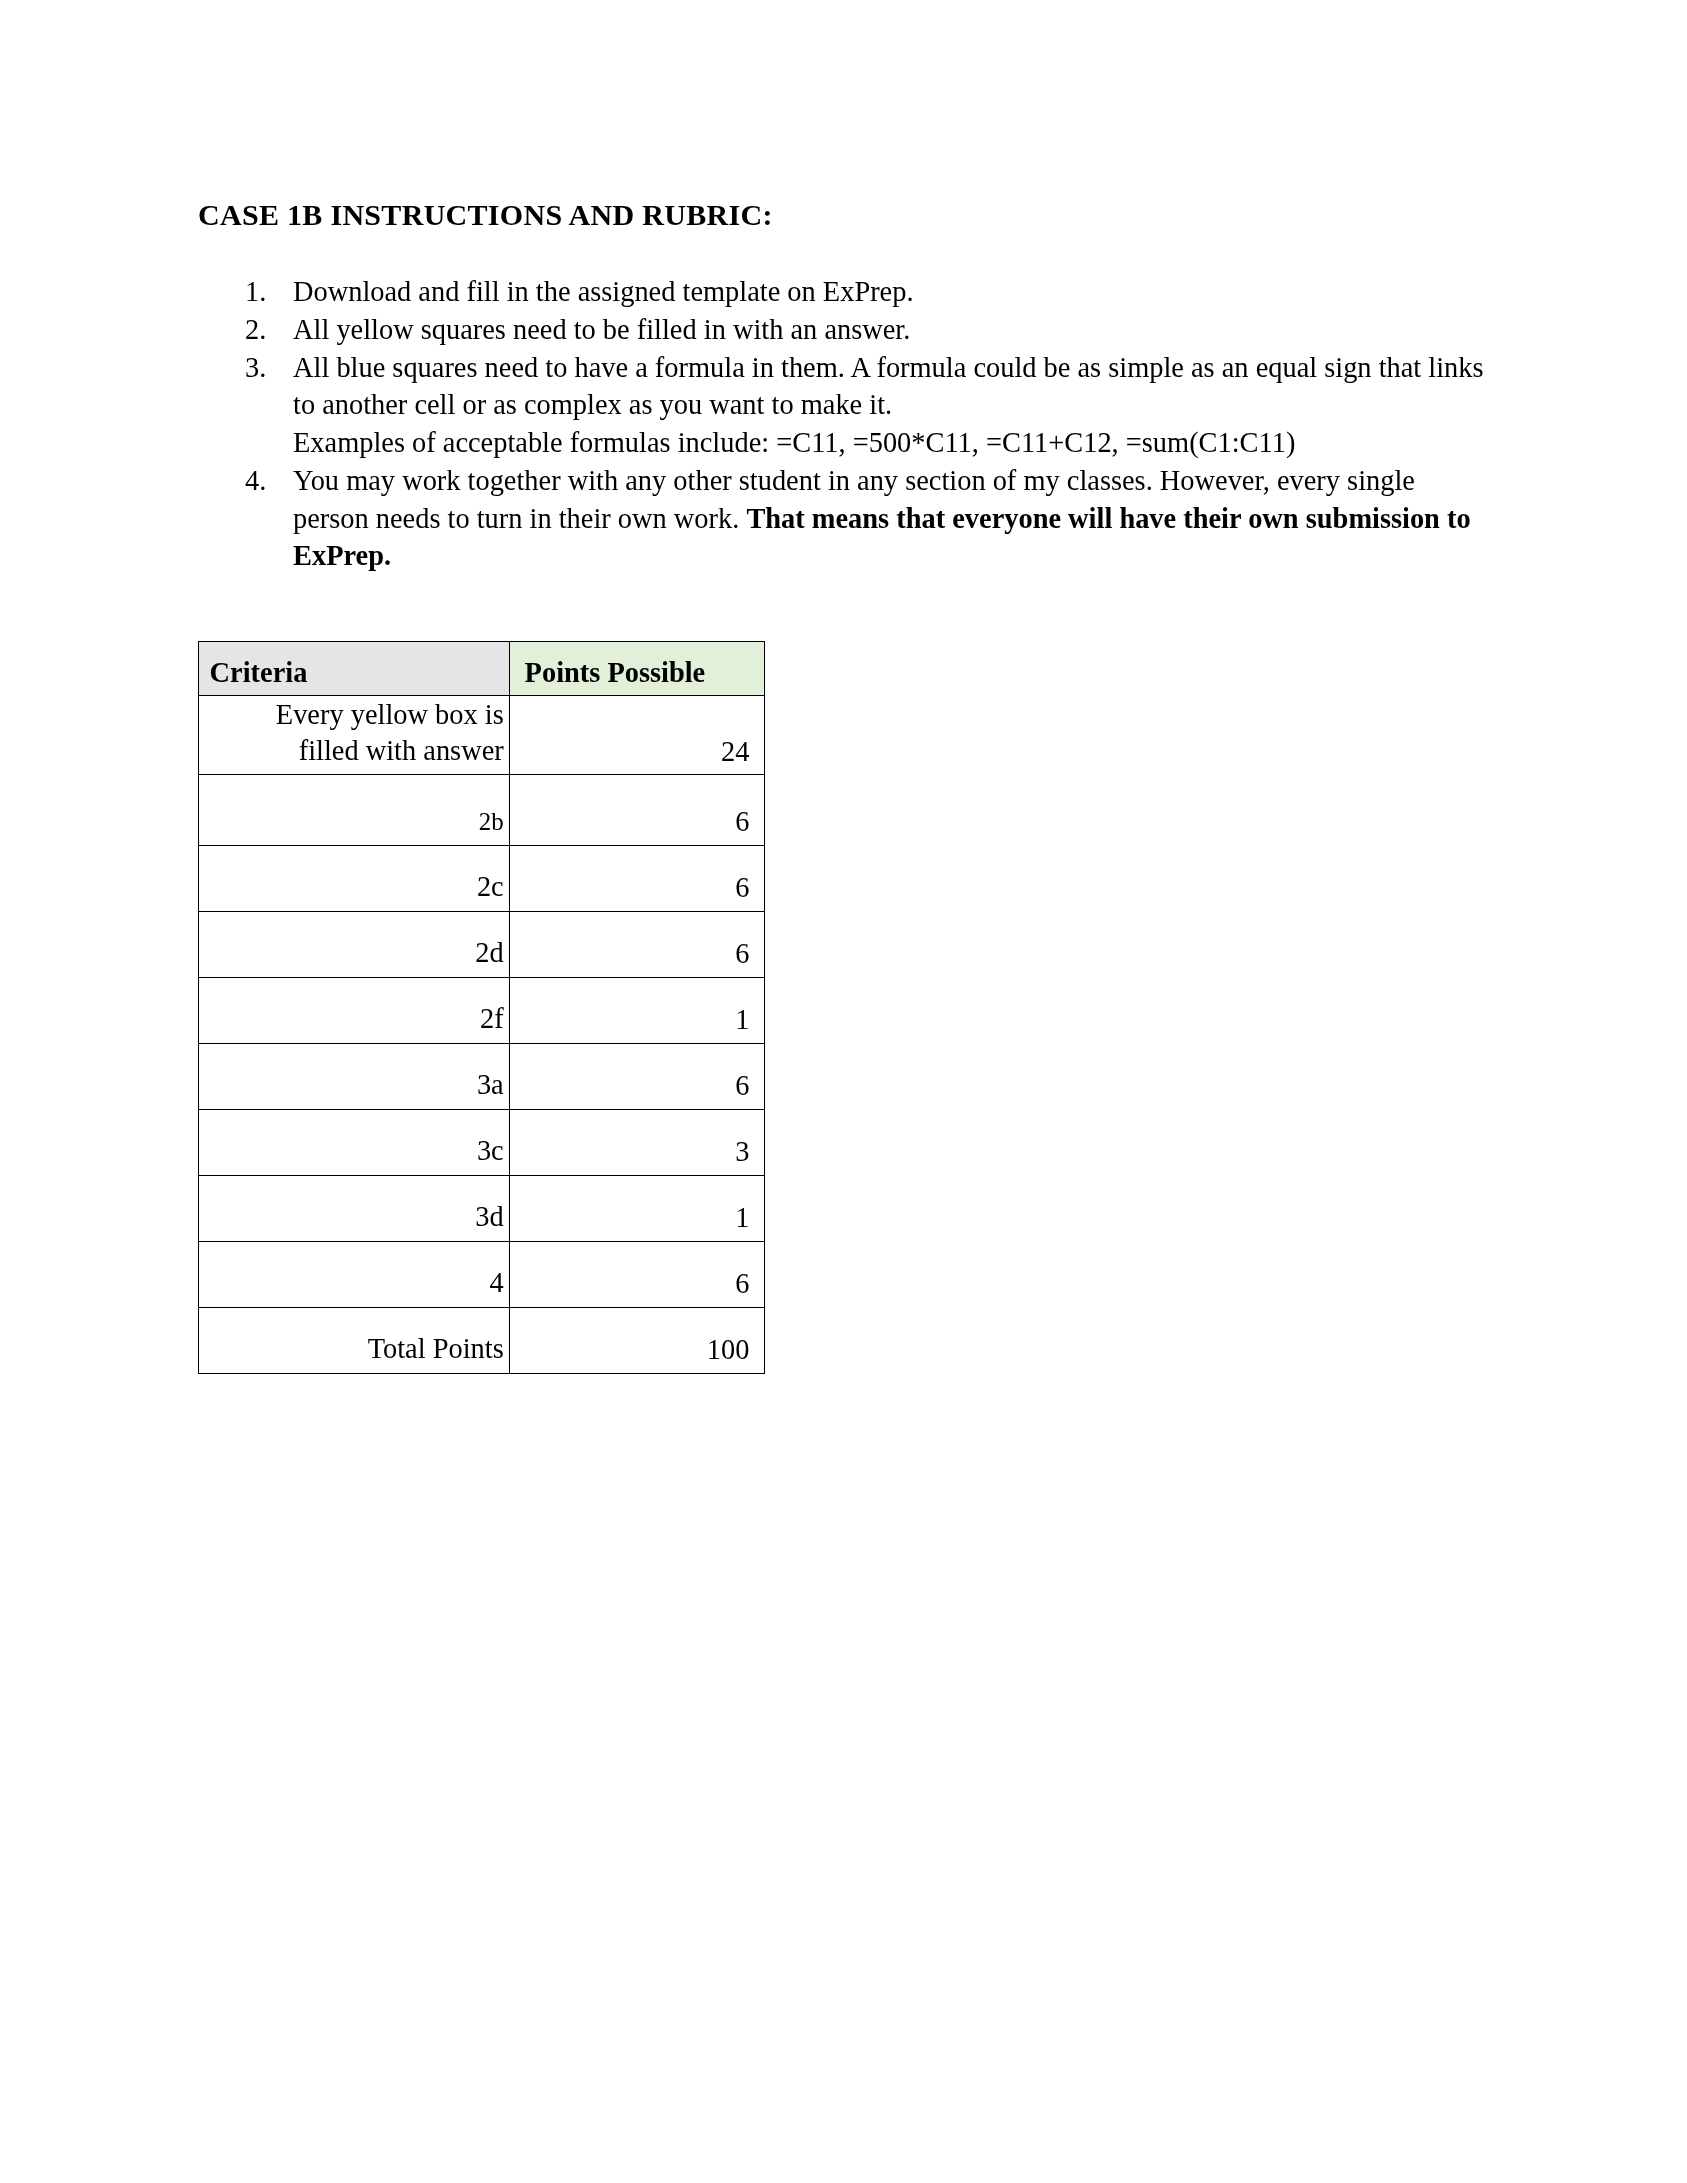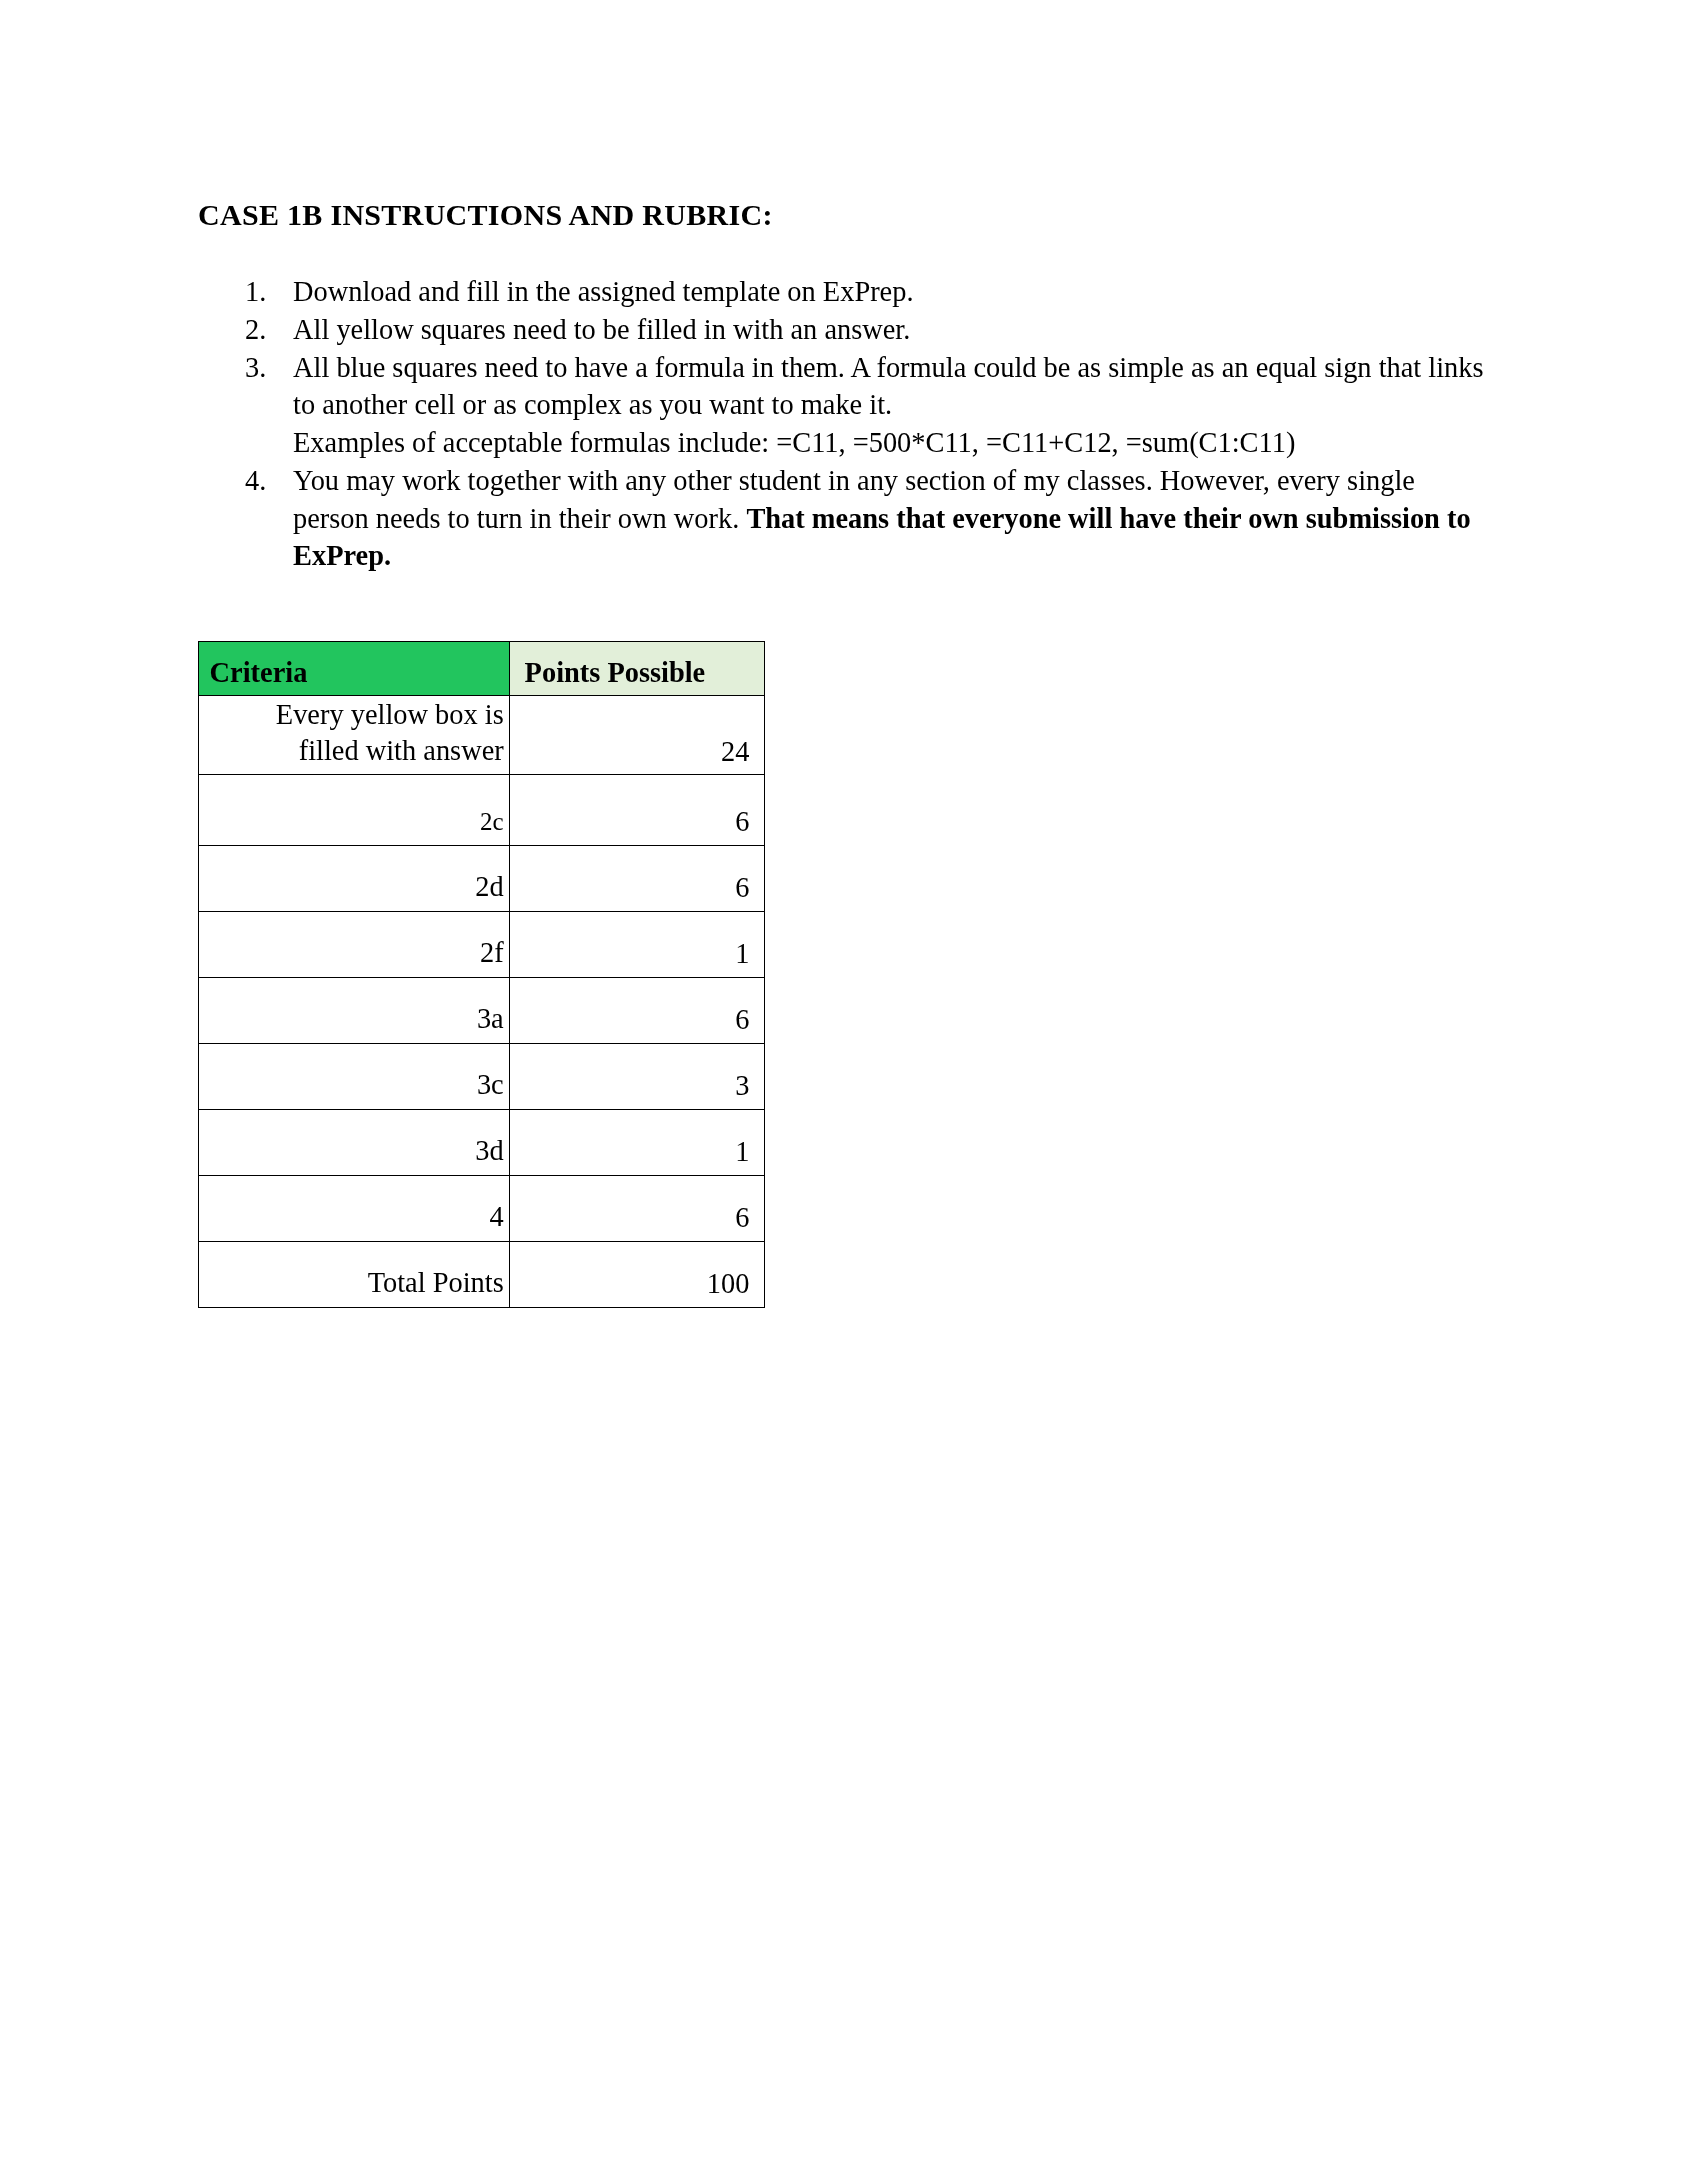--- a/index.html
+++ b/index.html
@@ -128,28 +128,32 @@
       </div>
     </div>
 
   <table class="rubric">
     <colgroup>
       <col class="col-criteria">
       <col class="col-points">
     </colgroup>
     <thead>
       <tr>
-        <th style="background: #22c55e;">Criteria</th>
+        <th style="background: #e5e5e5;">Criteria</th>
         <th class="points-header" style="background: rgb(226, 239, 217);">Points Possible</th>
       </tr>
     </thead>
     <tbody>
         <tr class="multiline">
           <td class="criteria-cell">Every yellow box is filled with answer</td>
           <td class="points-cell">24</td>
+        </tr>
+        <tr class="tall">
+          <td class="criteria-cell">2b</td>
+          <td class="points-cell">6</td>
         </tr>
         <tr class="tall">
           <td class="criteria-cell">2c</td>
           <td class="points-cell">6</td>
         </tr>
         <tr class="tall">
           <td class="criteria-cell">2d</td>
           <td class="points-cell">6</td>
         </tr>
         <tr class="tall">

